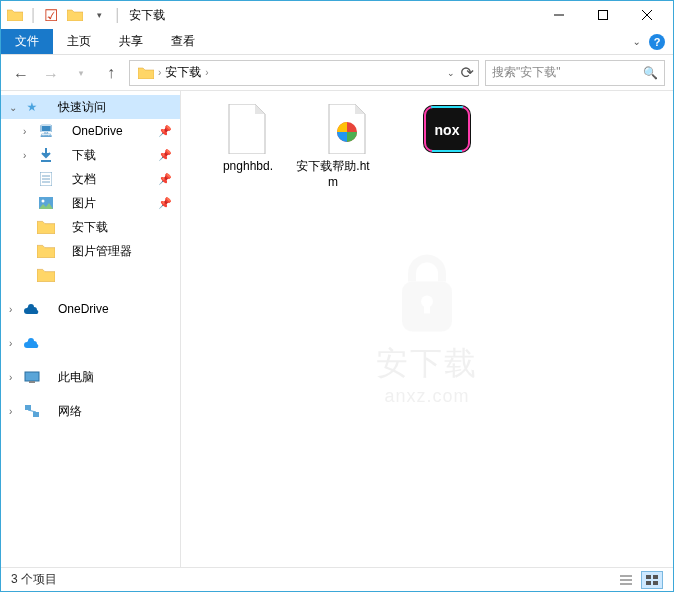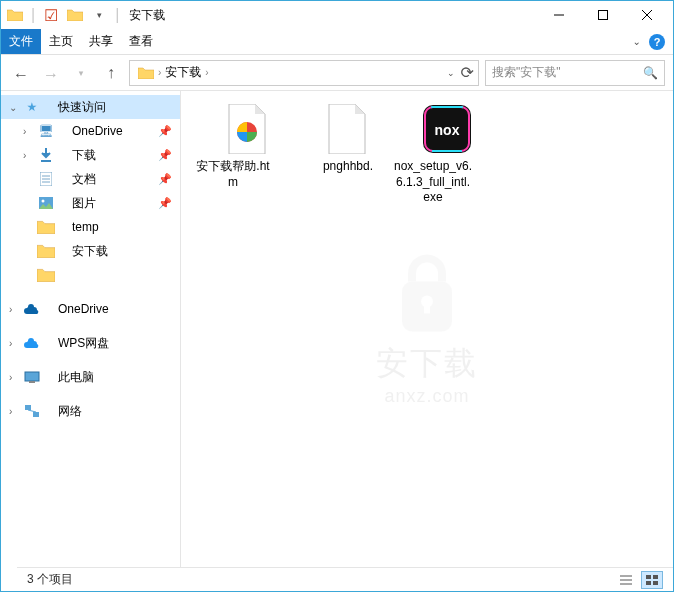--- a/index.html
+++ b/index.html
@@ -7,21 +7,21 @@
 
 .titlebar { height: 28px; background: #fff; display: flex; align-items: center; padding: 0 4px; }
 .qat { display: flex; align-items: center; gap: 4px; }
 .qat-icon { width: 20px; height: 20px; display: flex; align-items: center; justify-content: center; }
 .qat-sep { color: #ccc; margin: 0 2px; }
 .title-text { margin-left: 8px; font-size: 12px; color: #000; }
 .win-controls { margin-left: auto; display: flex; }
 .win-btn { width: 44px; height: 28px; display: flex; align-items: center; justify-content: center; }
 
 .ribbon-tabs { height: 26px; display: flex; align-items: stretch; border-bottom: 1px solid #e1e1e1; }
-.ribbon-tab { padding: 0 8px; font-size: 12px; display: flex; align-items: center; cursor: pointer; }
+.ribbon-tab { padding: 0 14px; font-size: 12px; display: flex; align-items: center; cursor: pointer; }
 .ribbon-tab.active { background: #1979ca; color: #fff; }
 .ribbon-right { margin-left: auto; display: flex; align-items: center; padding-right: 8px; gap: 8px; }
 .help-icon { width: 16px; height: 16px; background: #1e88e5; color: #fff; border-radius: 50%; font-size: 11px; display: flex; align-items: center; justify-content: center; font-weight: bold; }
 
 .navbar { height: 36px; display: flex; align-items: center; padding: 4px 8px; gap: 6px; border-bottom: 1px solid #e5e5e5; }
 .nav-btn { width: 24px; height: 24px; display: flex; align-items: center; justify-content: center; color: #555; }
 .nav-btn.disabled { color: #bbb; }
 .addr-bar { flex: 1; height: 26px; border: 1px solid #ccc; display: flex; align-items: center; padding: 0 4px; background: #fff; }
 .addr-crumb { font-size: 12px; padding: 0 4px; display: flex; align-items: center; gap: 4px; }
 .search-box { width: 180px; height: 26px; border: 1px solid #ccc; display: flex; align-items: center; padding: 0 6px; color: #888; font-size: 12px; }
@@ -40,21 +40,21 @@
 .file-area { flex: 1; padding: 12px; position: relative; }
 .file-grid { display: flex; gap: 20px; align-items: flex-start; }
 .file-item { width: 80px; display: flex; flex-direction: column; align-items: flex-end; cursor: pointer; }
 .file-icon-box { width: 52px; height: 52px; display: flex; align-items: center; justify-content: center; }
 .file-label { font-size: 12px; text-align: center; margin-top: 4px; word-break: break-all; line-height: 1.3; }
 
 .watermark { position: absolute; top: 50%; left: 50%; transform: translate(-50%, -50%); opacity: 0.12; pointer-events: none; display: flex; flex-direction: column; align-items: center; }
 .watermark-text { font-size: 32px; color: #888; letter-spacing: 2px; }
 .watermark-sub { font-size: 18px; color: #888; letter-spacing: 1px; }
 
-.statusbar { position: absolute; bottom: 0; left: 16px; right: 0; height: 24px; border-top: 1px solid #e5e5e5; display: flex; align-items: center; padding: 0 10px; font-size: 12px; color: #333; }
+.statusbar { position: absolute; bottom: 0; left: 0; right: 0; height: 24px; border-top: 1px solid #e5e5e5; display: flex; align-items: center; padding: 0 10px; font-size: 12px; color: #333; }
 .status-right { margin-left: auto; display: flex; gap: 4px; }
 .view-btn { width: 22px; height: 18px; display: flex; align-items: center; justify-content: center; border: 1px solid transparent; }
 .view-btn.active { background: #cde8ff; border-color: #7ab8e0; }
 
 .folder-svg { width: 18px; height: 14px; }
 </style>
 </head>
 <body>
 
 <div class="titlebar">
@@ -180,30 +180,30 @@
       <span class="tree-label">图片</span>
       <span class="pin-icon">📌</span>
     </div>
     <div class="tree-item indent-1">
       <span class="tree-expand"></span>
       <span class="tree-icon">
           <svg class="folder-svg" viewBox="0 0 16 12">
             <path fill="#ffd667" stroke="#d9a23a" stroke-width="0.5" d="M0 1h5l2 2h9v9H0z"></path>
           </svg>
         </span>
-      <span class="tree-label">temp</span>
+      <span class="tree-label">安下载</span>
     </div>
     <div class="tree-item indent-1">
       <span class="tree-expand"></span>
       <span class="tree-icon">
           <svg class="folder-svg" viewBox="0 0 16 12">
             <path fill="#ffd667" stroke="#d9a23a" stroke-width="0.5" d="M0 1h5l2 2h9v9H0z"></path>
           </svg>
         </span>
-      <span class="tree-label">安下载</span>
+      <span class="tree-label">图片管理器</span>
     </div>
     <div class="tree-item indent-1">
       <span class="tree-expand"></span>
       <span class="tree-icon">
           <svg class="folder-svg" viewBox="0 0 16 12">
             <path fill="#ffd667" stroke="#d9a23a" stroke-width="0.5" d="M0 1h5l2 2h9v9H0z"></path>
           </svg>
         </span>
     </div>
     <div class="tree-spacer"></div>
@@ -217,21 +217,20 @@
       <span class="tree-label">OneDrive</span>
     </div>
     <div class="tree-spacer"></div>
     <div class="tree-item">
       <span class="tree-expand">›</span>
       <span class="tree-icon">
           <svg width="16" height="10" viewBox="0 0 16 10">
             <path fill="#2196f3" d="M4 3a3 3 0 016 0 3 3 0 013 3 2 2 0 01-2 4H3a3 3 0 010-6z"></path>
           </svg>
         </span>
-      <span class="tree-label">WPS网盘</span>
     </div>
     <div class="tree-spacer"></div>
     <div class="tree-item">
       <span class="tree-expand">›</span>
       <span class="tree-icon">
           <svg width="16" height="12">
             <rect x="1" y="1" width="14" height="9" fill="#5aa5d8" stroke="#2a6fa0"></rect>
             <rect x="5" y="10" width="6" height="2" fill="#888"></rect>
           </svg>
         </span>
@@ -259,54 +258,53 @@
           <circle cx="45" cy="50" r="6" fill="#fff"></circle>
           <rect x="42" y="50" width="6" height="12" fill="#fff"></rect>
         </svg>
       <div style="display:flex;align-items:baseline;gap:6px;">
         <span class="watermark-text">安下载</span>
       </div>
       <span class="watermark-sub">anxz.com</span>
     </div>
 
     <div class="file-grid">
+      <div class="file-item">
+        <div class="file-icon-box">
+          <svg width="40" height="50" viewBox="0 0 40 50">
+              <path fill="#fff" stroke="#bbb" d="M2 0h26l10 10v40H2z"></path>
+              <path fill="#e5e5e5" d="M28 0l10 10H28z"></path>
+            </svg>
+        </div>
+        <div class="file-label">pnghhbd.</div>
+      </div>
       <div class="file-item">
         <div class="file-icon-box">
           <svg width="40" height="50" viewBox="0 0 40 50">
               <path fill="#fff" stroke="#bbb" d="M2 0h26l10 10v40H2z"></path>
               <path fill="#e5e5e5" d="M28 0l10 10H28z"></path>
               <g transform="translate(20,28)">
                 <circle r="10" fill="#e8443a" transform="rotate(0)"></circle>
                 <path d="M0 0 L10 0 A10 10 0 0 1 0 10z" fill="#4caf50"></path>
                 <path d="M0 0 L0 10 A10 10 0 0 1 -10 0z" fill="#2196f3"></path>
                 <path d="M0 0 L-10 0 A10 10 0 0 1 0 -10z" fill="#ffc107"></path>
               </g>
             </svg>
         </div>
         <div class="file-label">安下载帮助.htm</div>
       </div>
       <div class="file-item">
         <div class="file-icon-box">
-          <svg width="40" height="50" viewBox="0 0 40 50">
-              <path fill="#fff" stroke="#bbb" d="M2 0h26l10 10v40H2z"></path>
-              <path fill="#e5e5e5" d="M28 0l10 10H28z"></path>
-            </svg>
-        </div>
-        <div class="file-label">pnghhbd.</div>
-      </div>
-      <div class="file-item">
-        <div class="file-icon-box">
           <svg width="48" height="48" viewBox="0 0 48 48">
               <rect width="48" height="48" rx="10" fill="#111"></rect>
               <rect x="2" y="2" width="44" height="44" rx="8" fill="none" stroke="#ff3cac" stroke-width="2"></rect>
               <rect x="2" y="2" width="44" height="44" rx="8" fill="none" stroke="#2bdef7" stroke-width="2" stroke-dasharray="30 50"></rect>
               <text x="24" y="30" text-anchor="middle" fill="#fff" font-size="14" font-weight="bold" font-family="Arial">nox</text>
             </svg>
         </div>
-        <div class="file-label">nox_setup_v6.6.1.3_full_intl.exe</div>
       </div>
     </div>
   </div>
 </div>
 
 <div class="statusbar">
   <span>3 个项目</span>
   <div class="status-right">
     <div class="view-btn">
         <svg width="12" height="10">

